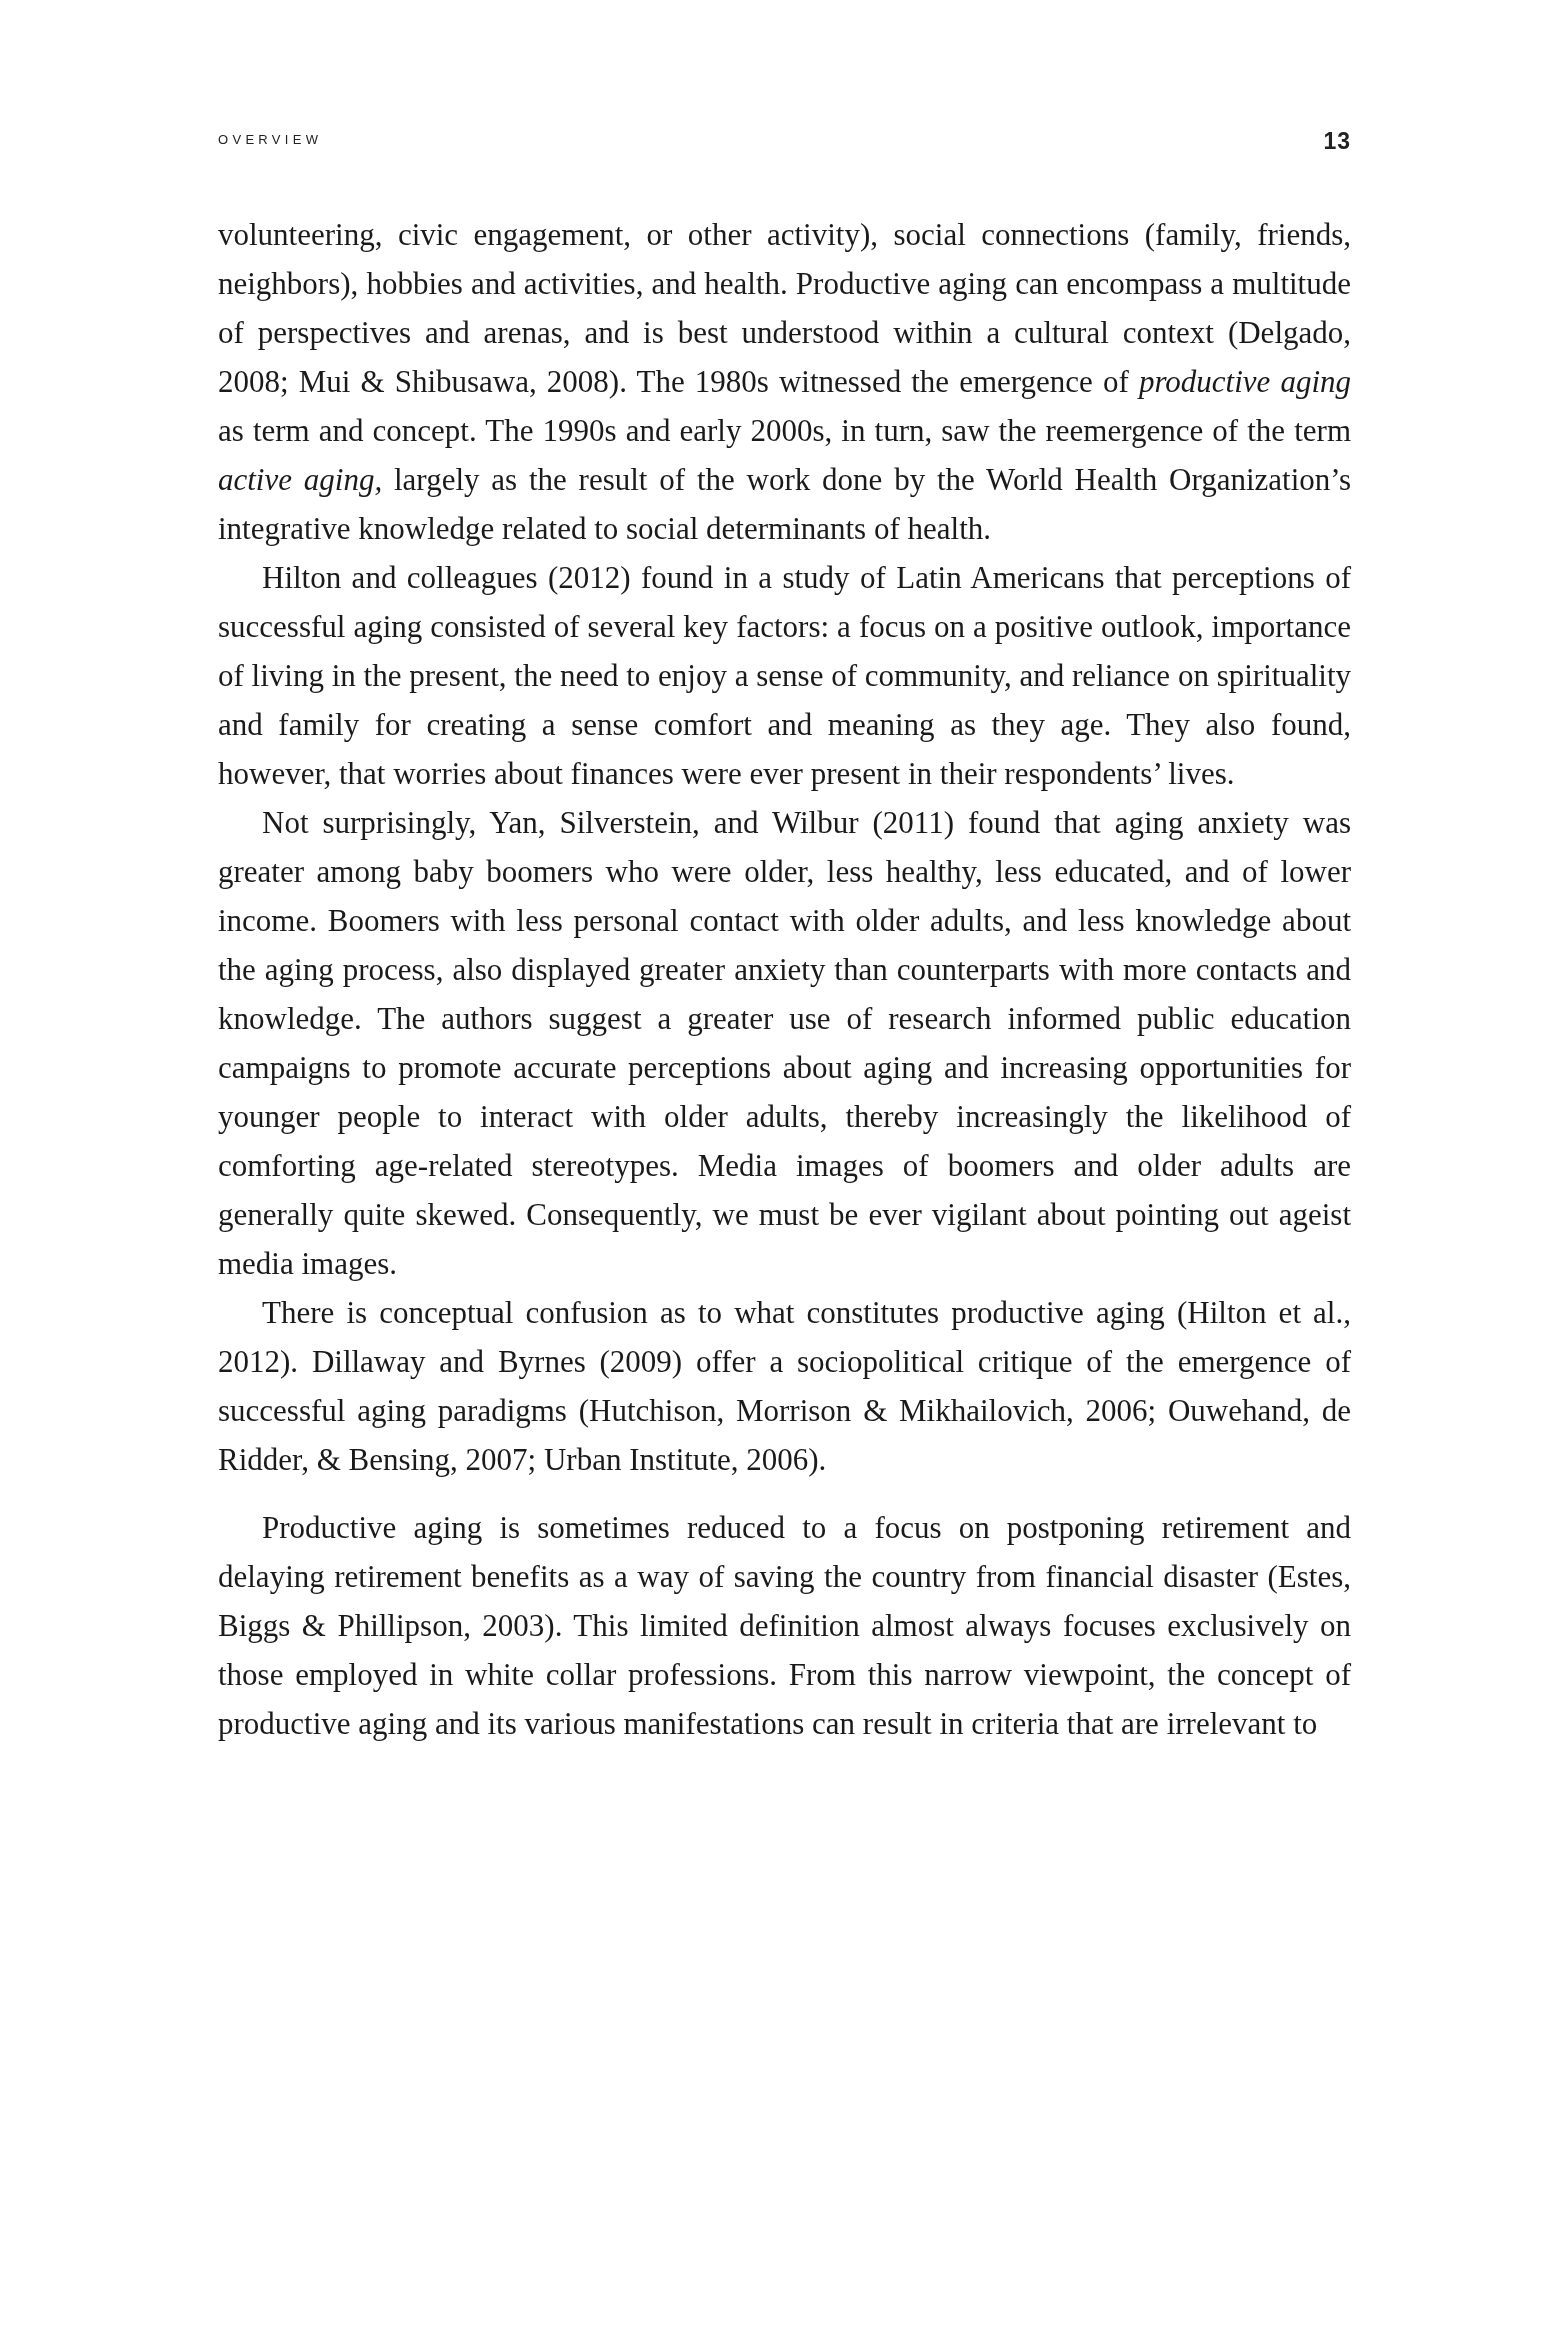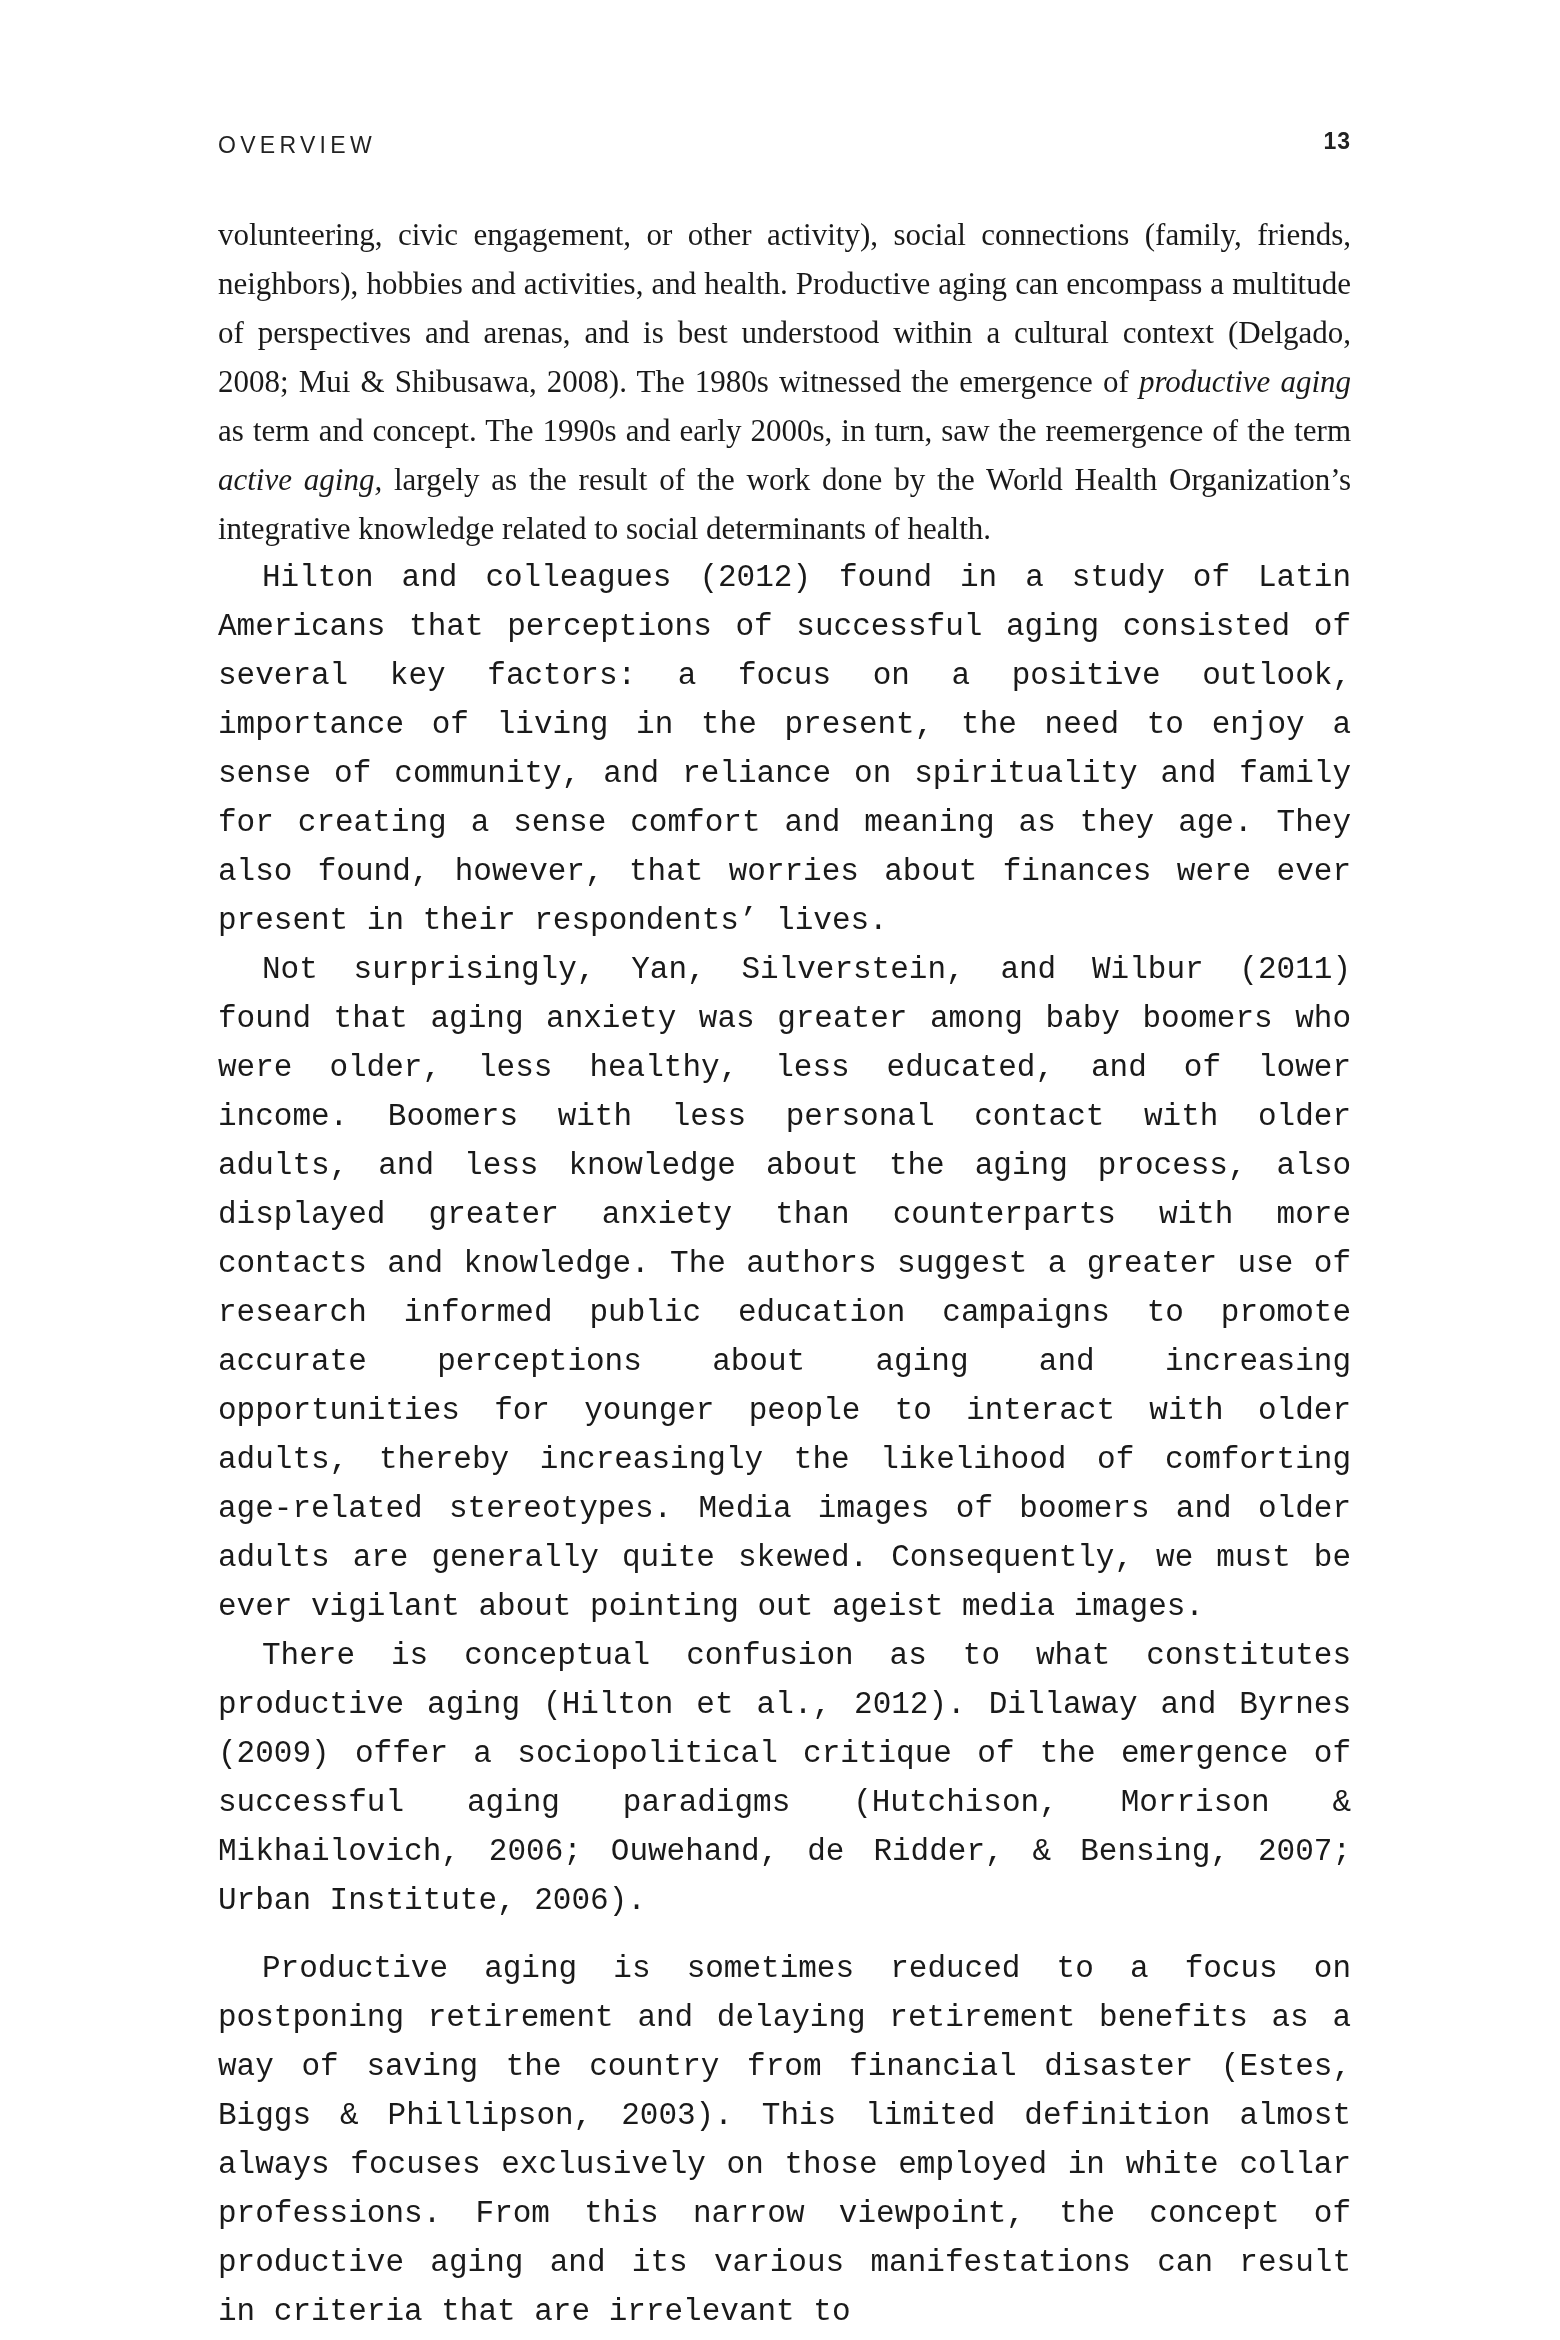--- a/index.html
+++ b/index.html
@@ -4,33 +4,33 @@
   <style>
     html, body { margin: 0; padding: 0; background: #ffffff; }
     body { width: 1561px; height: 2341px; position: relative; overflow: hidden; }
     .page { position: absolute; left: 218px; top: 0; width: 1133px; }
     .running-head {
       position: absolute; top: 130px; left: 0; width: 1133px; height: 29px;
       font-family: "Liberation Sans", sans-serif; color: #222;
     }
     .running-head .section {
       position: absolute; left: 0; top: 1.9px;
-      font-size: 23px; letter-spacing: 4.3px;
+      font-size: 13px; letter-spacing: 4.3px;
     }
     .running-head .folio {
       position: absolute; right: 0; top: -1.9px;
       font-size: 23px; font-weight: bold; letter-spacing: 1px; text-align: center;
     }
     .body-text {
       position: absolute; top: 210px; left: 0; width: 1133px;
       font-family: "Liberation Serif", serif; font-size: 31px; line-height: 49px;
       color: #1a1a1a; text-align: justify; hyphens: manual;
     }
     .body-text p { margin: 0; }
-    .body-text p.indent { text-indent: 44px; font-family: Liberation Mono, monospace; }
+    .body-text p.indent { text-indent: 44px; }
     .body-text p.gap { margin-top: 19px; }
     .body-text em { font-style: italic; }
   </style>
 </head>
 <body>
 
 <div class="page">
   <div class="running-head">
     <span class="section">OVERVIEW</span>
     <span class="folio">13</span>

